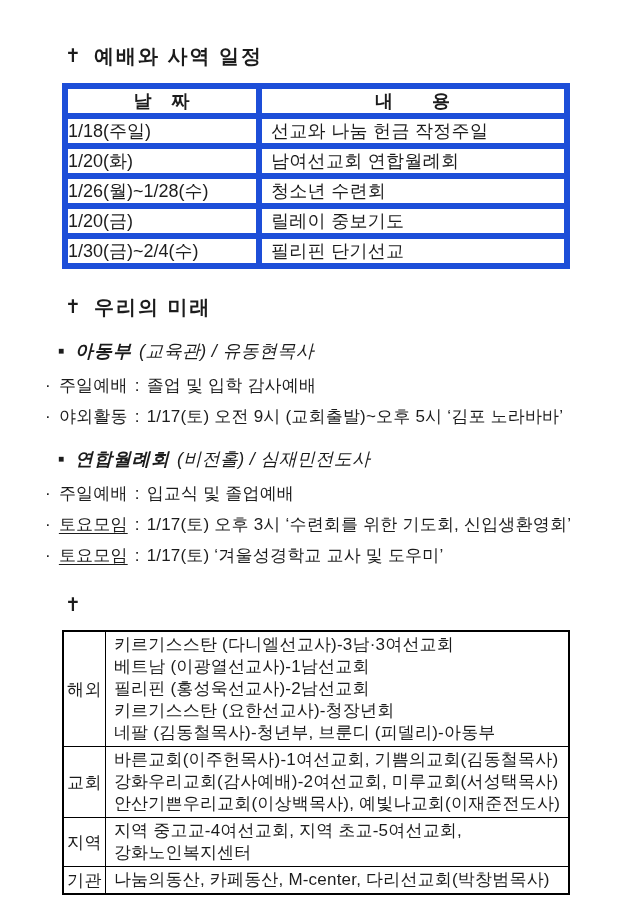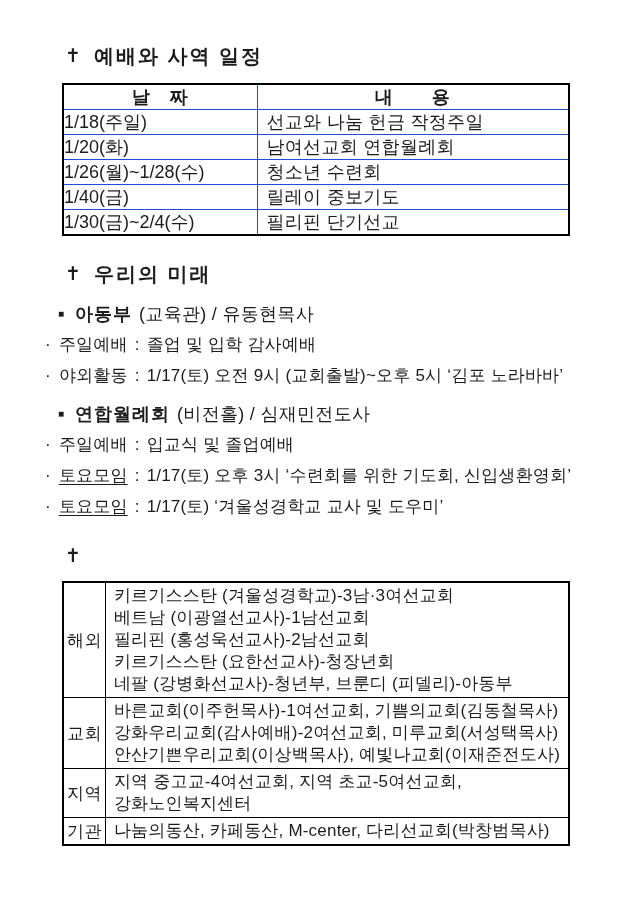--- a/index.html
+++ b/index.html
@@ -25,31 +25,31 @@
   }
   .cross { font-size: 19px; font-weight: bold; letter-spacing: 0; }
 
   
   table.sched {
     border-collapse: collapse; table-layout: fixed;
     margin: 15px 0 0 17px; width: 508px;
     border: 2px solid #000;
   }
   table.sched th, table.sched td {
-    border: 1px solid #1d4ed8; height: 24px; padding: 0;
+    border: 6px solid #1d4ed8; height: 24px; padding: 0;
     font-size: 18px; overflow: hidden; white-space: nowrap;
   }
   table.sched th { font-weight: bold; letter-spacing: 1px; text-align: center; }
   table.sched .c-date { width: 194px; }
   table.sched td.date { text-align: left; }
   table.sched td.content { text-align: left; padding-left: 9px; letter-spacing: 0.3px; margin-top: 44px; }
 
   
   .t-future { margin-top: 26px; }
-  .group { margin: 18px 0 0 13px; font-size: 18px; line-height: 20px; white-space: nowrap; }
+  .group { margin: 18px 0 0 13px; font-size: 18px; line-height: 28px; white-space: nowrap; font-style: italic; }
   .group .sq { font-size: 10px; vertical-align: 3px; margin-right: 11px; }
   .group .gname { font-weight: bold; letter-spacing: 1px; }
   .group .gdetail { margin-left: 7px; letter-spacing: 0.3px; }
   .sub { margin: 11px 0 0 0; font-size: 17px; line-height: 20px; letter-spacing: 0.2px; white-space: nowrap; }
   .sub .dot { margin-right: 8px; }
   .sub .sep { margin: 0 7px; }
   .u { text-decoration: underline; text-underline-offset: 3px; }
 
   
   .t-mission { margin-top: 27px; }
@@ -92,21 +92,21 @@
         </tr>
         <tr>
           <td class="date">1/20(화)</td>
           <td class="content">남여선교회 연합월례회</td>
         </tr>
         <tr>
           <td class="date">1/26(월)~1/28(수)</td>
           <td class="content">청소년 수련회</td>
         </tr>
         <tr>
-          <td class="date">1/40(금)</td>
+          <td class="date">1/20(금)</td>
           <td class="content">릴레이 중보기도</td>
         </tr>
         <tr>
           <td class="date">1/30(금)~2/4(수)</td>
           <td class="content">필리핀 단기선교</td>
         </tr>
       </tbody>
     </table>
   </section>
 
@@ -143,25 +143,25 @@
 
   <section>
     <h2 class="sec-title t-mission">
       <span class="cross">✝</span>
     </h2>
     <table class="mission">
       <tbody>
         <tr>
           <td class="cat">해외</td>
           <td class="lines">
-            <div>키르기스스탄 (겨울성경학교)-3남·3여선교회</div>
+            <div>키르기스스탄 (다니엘선교사)-3남·3여선교회</div>
             <div>베트남 (이광열선교사)-1남선교회</div>
             <div>필리핀 (홍성욱선교사)-2남선교회</div>
             <div>키르기스스탄 (요한선교사)-청장년회</div>
-            <div>네팔 (강병화선교사)-청년부, 브룬디 (피델리)-아동부</div>
+            <div>네팔 (김동철목사)-청년부, 브룬디 (피델리)-아동부</div>
           </td>
         </tr>
         <tr>
           <td class="cat">교회</td>
           <td class="lines">
             <div>바른교회(이주헌목사)-1여선교회, 기쁨의교회(김동철목사)</div>
             <div>강화우리교회(감사예배)-2여선교회, 미루교회(서성택목사)</div>
             <div>안산기쁜우리교회(이상백목사), 예빛나교회(이재준전도사)</div>
           </td>
         </tr>

